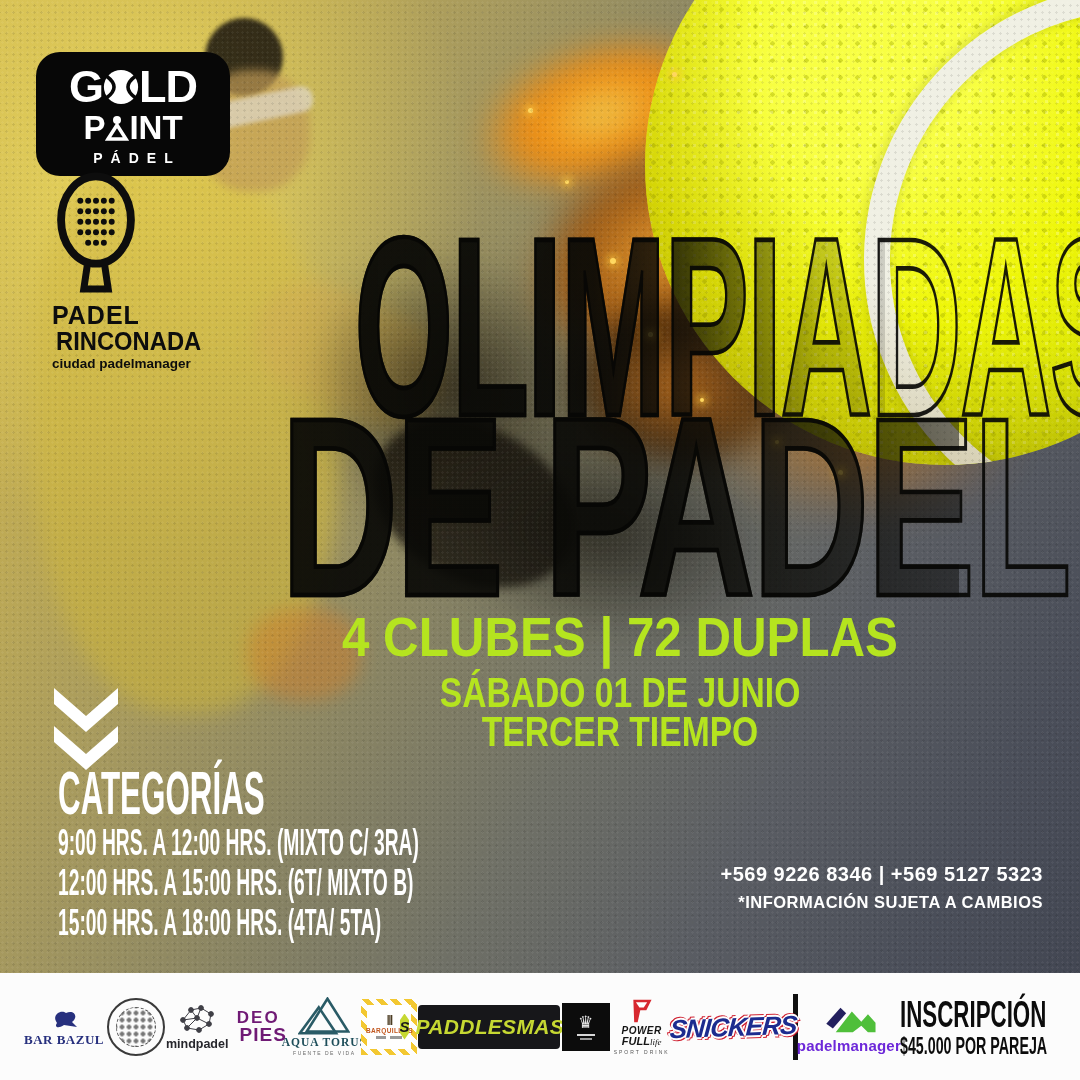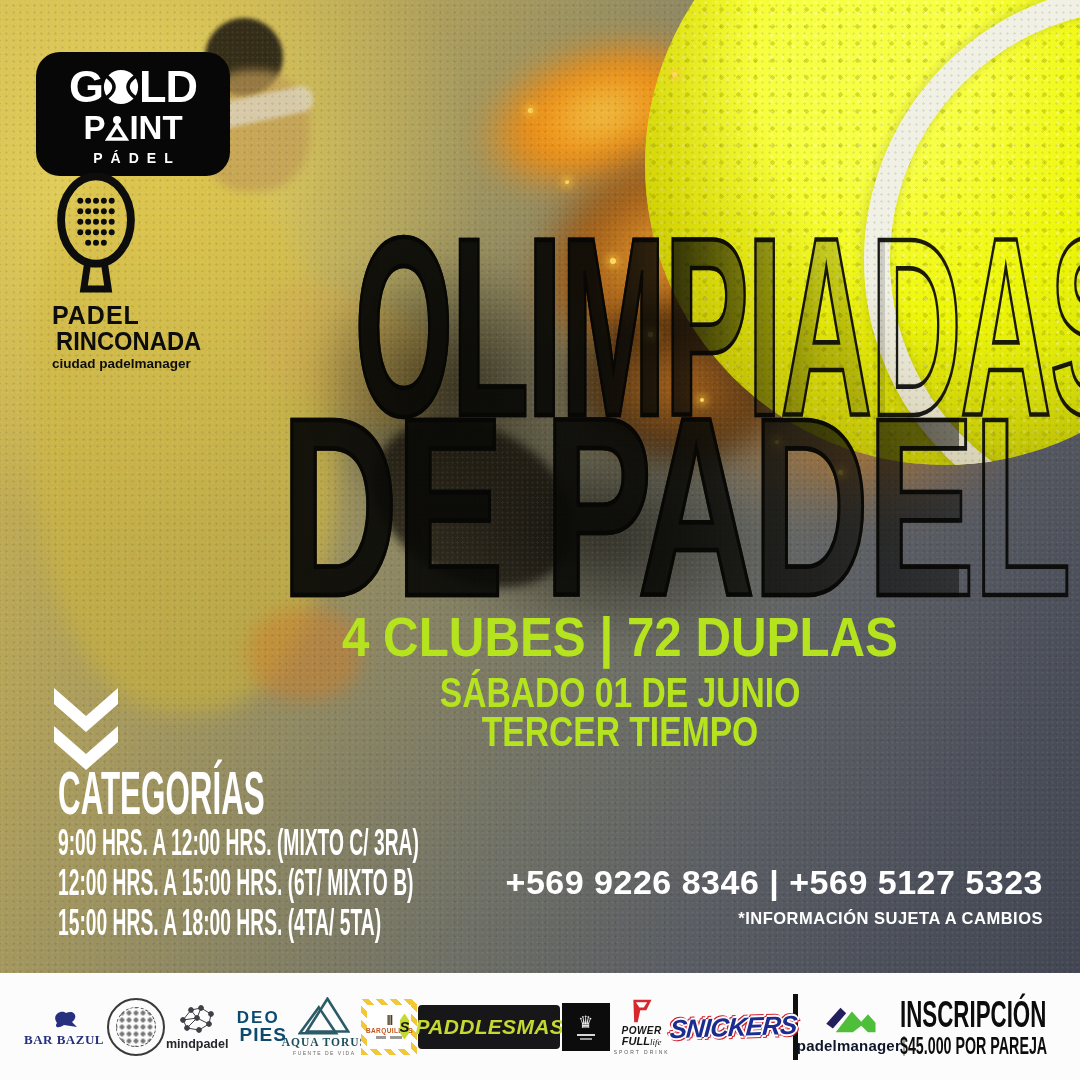--- a/index.html
+++ b/index.html
@@ -95,37 +95,37 @@
   
   .chevrons{left:50px;top:686px;}
   .cat-title{left:58px;top:758px;color:#fff;font-size:56px;font-weight:900;
              transform:scale(.56,1.08);transform-origin:0 0;white-space:nowrap;}
   .schedule{left:58px;top:822px;color:#fff;font-size:35px;line-height:37px;font-weight:800;
             transform:scale(.55,1.08);transform-origin:0 0;white-space:nowrap;}
 
   
   .contact{right:37px;top:858px;text-align:right;color:#fff;}
   .contact-title{font-size:27px;font-weight:800;letter-spacing:2px;}
-  .contact-phones{font-size:34px;font-weight:800;margin-top:5px;letter-spacing:.5px;}
+  .contact-phones{font-size:20px;font-weight:800;margin-top:5px;letter-spacing:.5px;}
   .contact-note{font-size:16.5px;font-weight:700;margin-top:7px;letter-spacing:.5px;}
 
   
   .sponsor-bar{left:0;top:973px;width:1080px;height:107px;background:#fcfcfc;display:flex;
                align-items:center;justify-content:space-between;padding:0 22px;box-sizing:border-box;}
   .logo{display:flex;flex-direction:column;align-items:center;justify-content:center;line-height:1;}
   .barbazul{width:84px;color:#27307e;}
   .bb-text{font-family:"Liberation Serif",serif;font-weight:700;font-size:13px;letter-spacing:.5px;
            margin-top:2px;white-space:nowrap;}
   .seal{width:54px;height:54px;border-radius:50%;border:2px solid #3a3a3a;display:flex;
         align-items:center;justify-content:center;}
   .seal-inner{width:38px;height:38px;border-radius:50%;border:1.5px dashed #555;
         background:radial-gradient(circle,#777 2px,transparent 2.5px) center/7px 7px;}
   .mindpadel{width:62px;color:#26262c;}
   .mp-text{font-size:12.5px;font-weight:700;margin-top:2px;}
-  .deopies{width:58px;color:#0c4a6e;font-weight:800;}
+  .deopies{width:58px;color:#701a75;font-weight:800;}
   .dp1{font-size:17px;letter-spacing:2px;}
   .dp2{font-size:19px;letter-spacing:1px;margin-top:-1px;text-indent:10px;}
   .aquatorus{width:72px;color:#1e4e5a;}
   .aq-text{font-family:"Liberation Serif",serif;font-size:11.5px;font-weight:700;letter-spacing:1px;
            margin-top:2px;white-space:nowrap;}
   .aq-tag{font-size:5px;letter-spacing:1.5px;color:#6a6a6a;margin-top:2px;}
   .barquillos{width:56px;height:56px;box-sizing:border-box;padding:6px;
       background:repeating-linear-gradient(45deg,#f3c832 0 5px,#fdfdfd 5px 10px);
       display:flex;align-items:center;justify-content:center;}
   .bq-inner{background:#fff;width:100%;height:100%;display:flex;flex-direction:column;
@@ -148,21 +148,21 @@
   .pf1{font-size:10px;font-weight:900;font-style:italic;letter-spacing:.5px;margin-top:2px;}
   .pf2{font-size:11px;font-weight:900;font-style:italic;}
   .pf2 em{font-family:"Liberation Serif",serif;font-weight:400;font-size:9px;}
   .pf-tag{font-size:5px;letter-spacing:2px;color:#555;margin-top:3px;}
   .snickers{width:118px;}
   .sn-text{font-size:26px;font-weight:900;font-style:italic;color:#1d2c8f;letter-spacing:-1px;
       transform:skewX(-6deg) rotate(-2deg);white-space:nowrap;
       text-shadow:2px 0 #fff,-2px 0 #fff,0 2px #fff,0 -2px #fff,
                   3px 1px #cf2030,-3px -1px #cf2030,1px 3px #cf2030,-1px -3px #cf2030;}
   .bar-divider{width:5px;height:66px;background:#101010;}
-  .padelmanager{width:100px;color:#0f172a;align-items:center;}
+  .padelmanager{width:100px;color:#6d28d9;align-items:center;}
   .pm-text{font-size:15px;font-weight:600;margin-top:1px;letter-spacing:.2px;}
   .registration{width:158px;color:#0c0c0c;align-items:flex-start;}
   .reg-title{font-size:36px;font-weight:900;transform:scale(.62,1.05);transform-origin:0 50%;
       white-space:nowrap;}
   .reg-price{font-size:23px;font-weight:900;transform:scale(.62,1.05);transform-origin:0 50%;
       white-space:nowrap;margin-top:3px;}
 </style>
 </head>
 <body>
 

